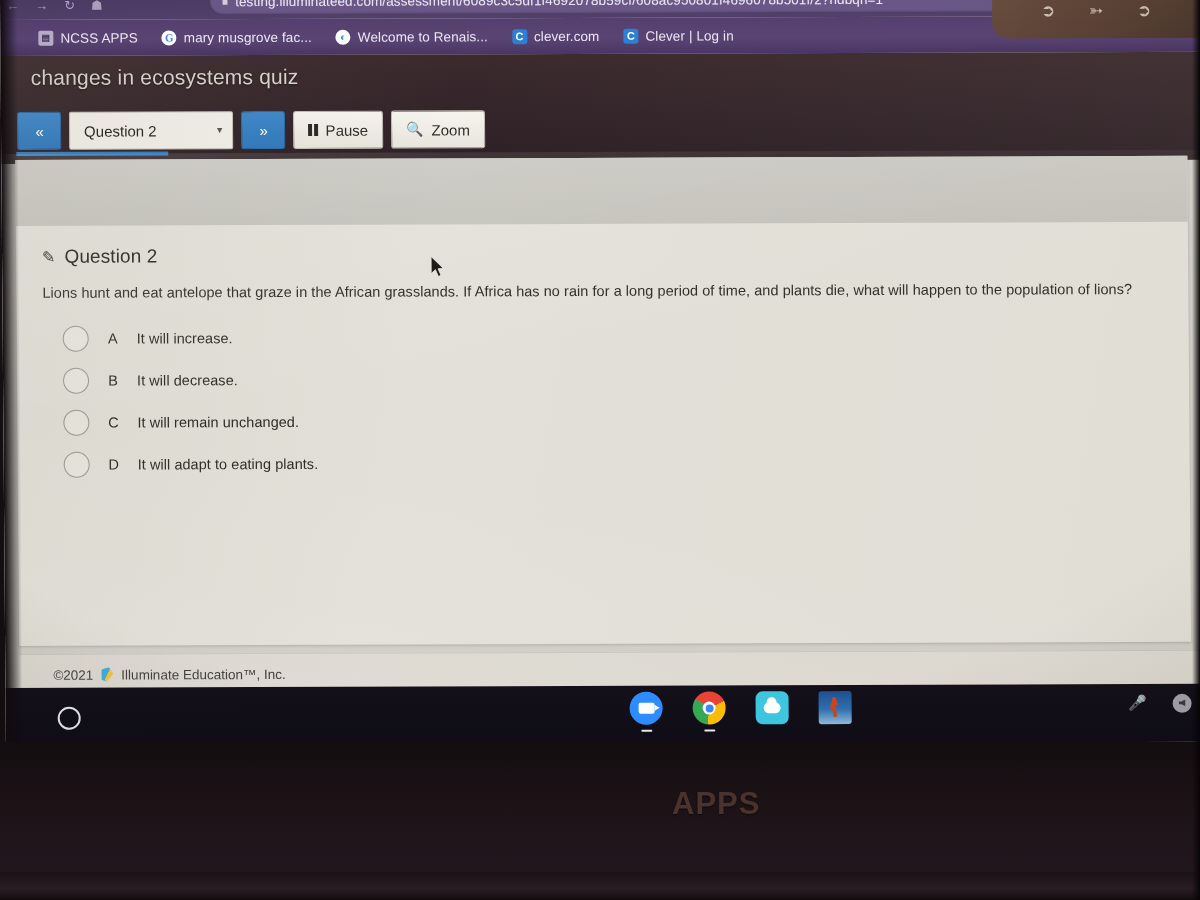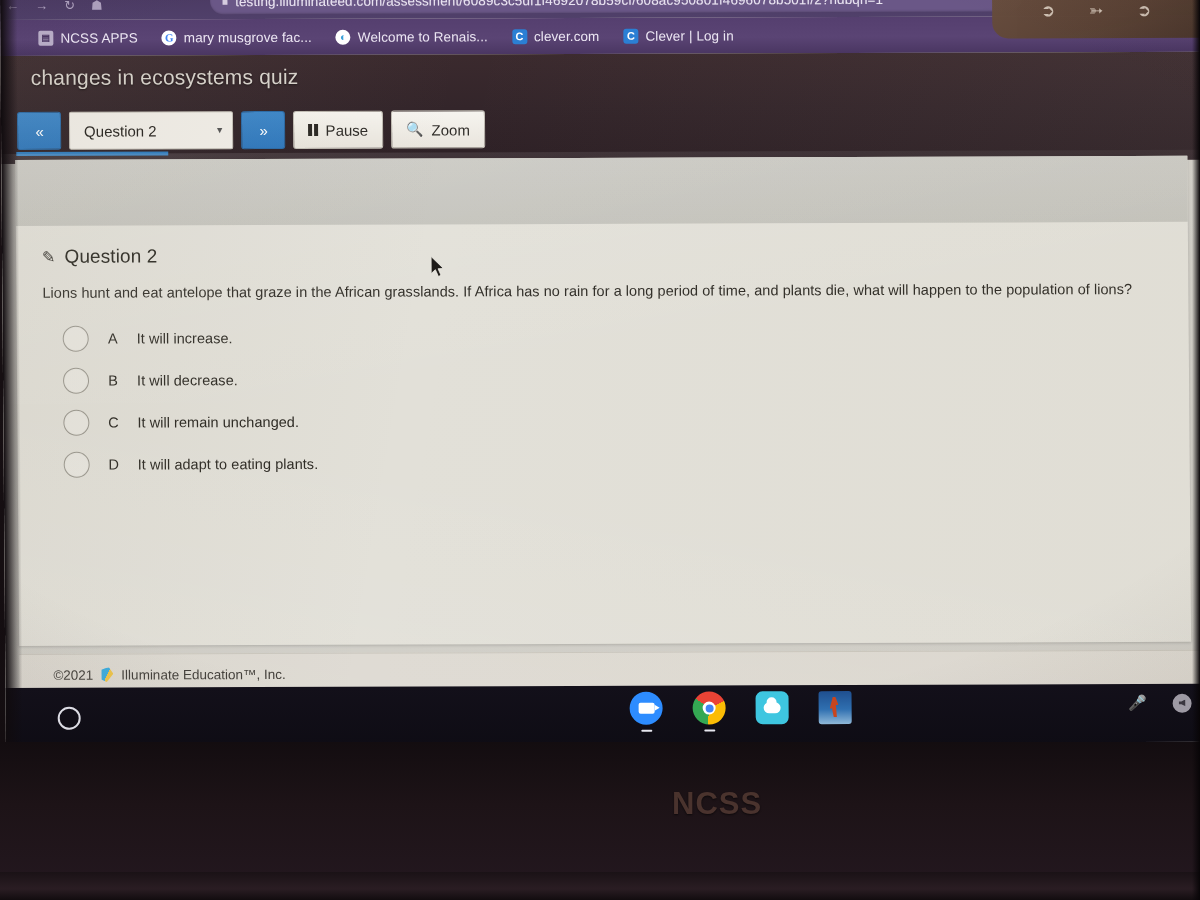--- a/index.html
+++ b/index.html
@@ -415,17 +415,17 @@
       <span class="tray-ico">🎤</span>
       <span class="tray-vol">
           <i></i>
         </span>
     </div>
 
     <div class="left-strip"></div>
   </div>
 
   <div class="bezel-bottom"></div>
-  <div class="dell-logo">NCSS</div>
+  <div class="dell-logo">APPS</div>
   <div class="bezel-edge-bottom"></div>
   <div class="bezel-edge-right"></div>
 
 </div>
 
 </body></html>

